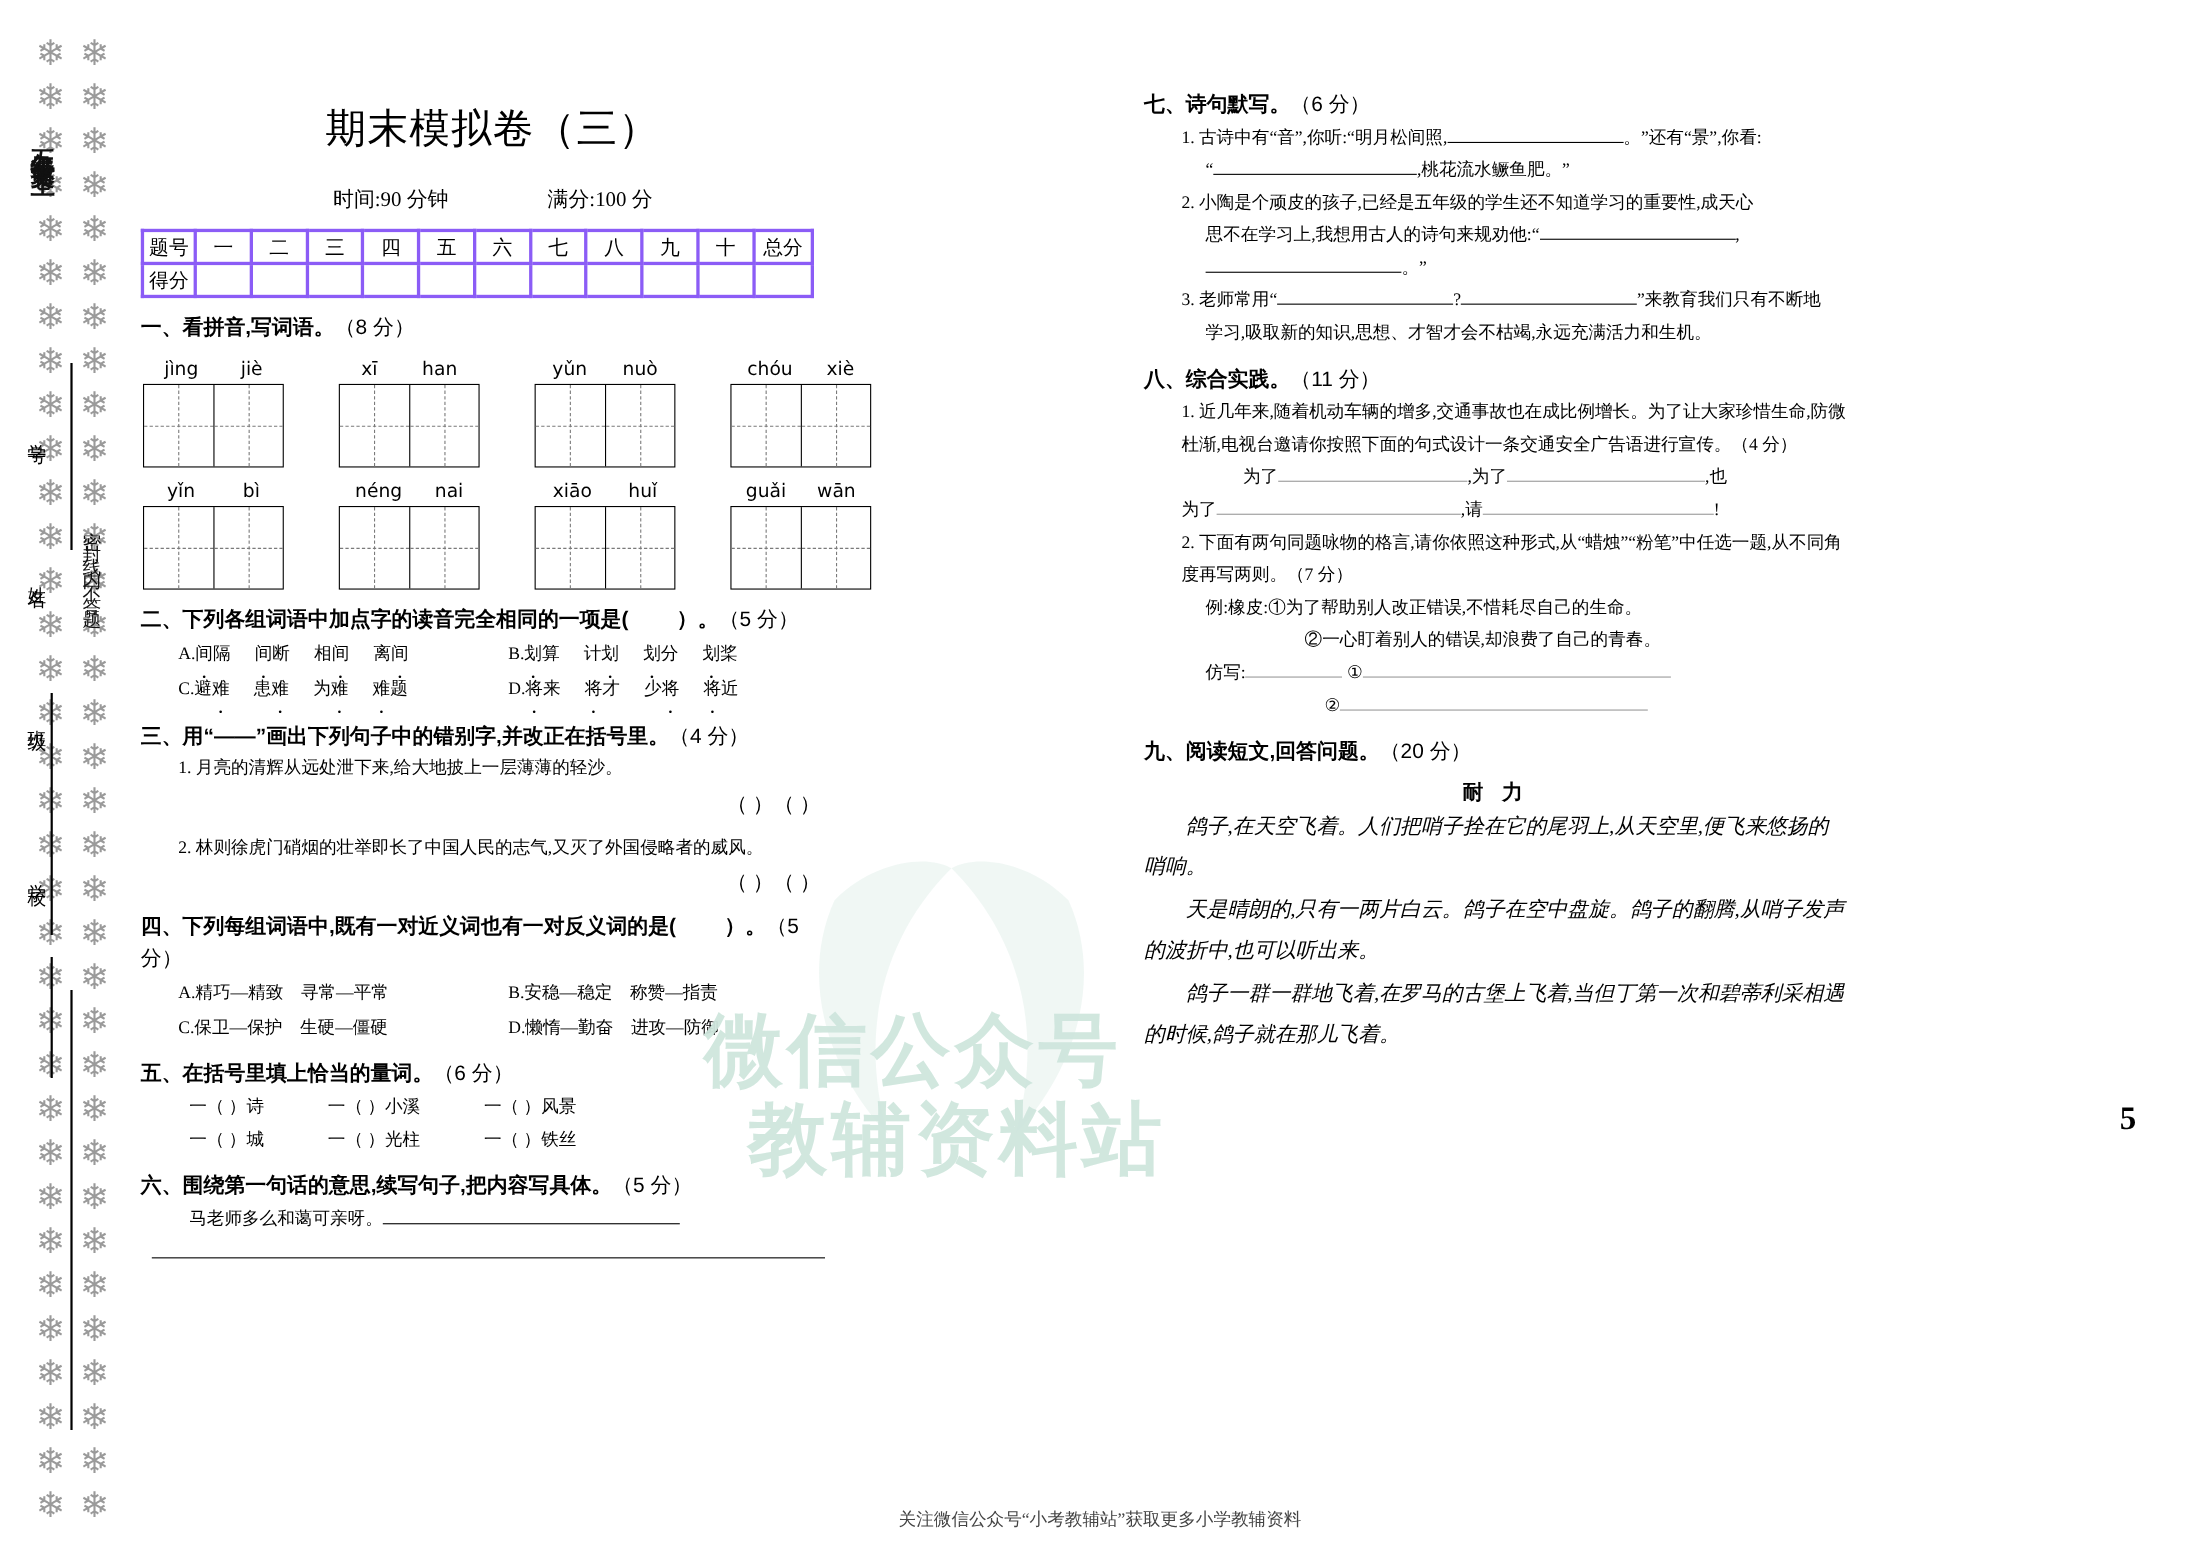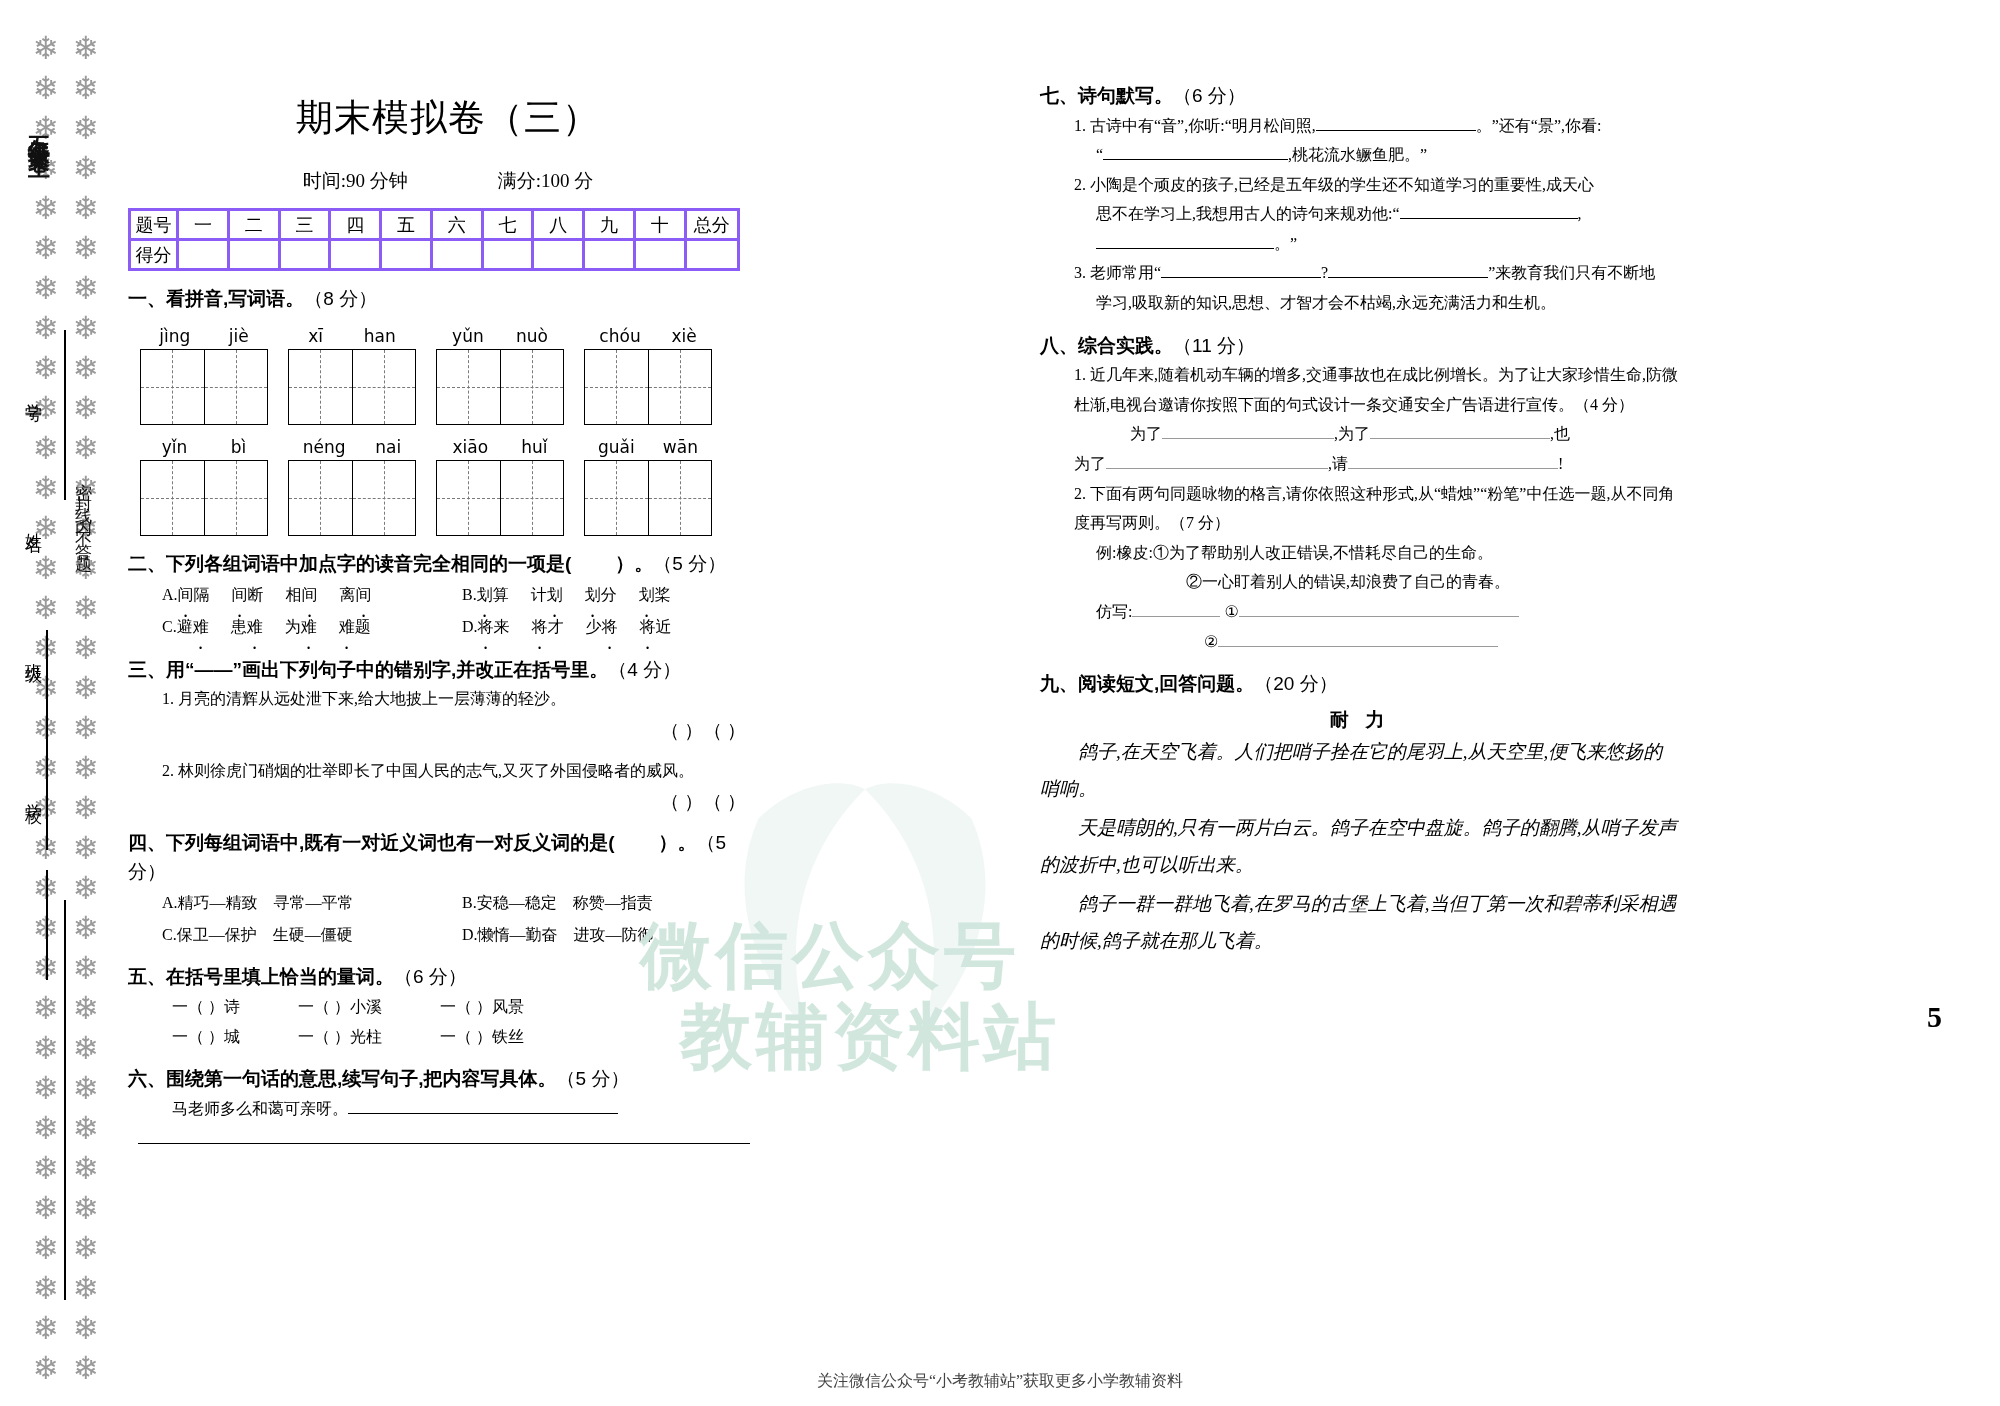--- a/index.html
+++ b/index.html
@@ -100,21 +100,21 @@
   .opt-row { display:flex; margin-top:2px; }
   .opt { width:300px; }
   .opt .w { margin-right:22px; position:relative; display:inline-block; }
   .dotted { position:relative; }
   .dotted::after {
     content:"·"; position:absolute; left:50%; transform:translateX(-50%);
     bottom:-13px; font-size:20px; line-height:0;
   }
 
   
-  .pin-row { display:flex; gap:20px; margin-top:12px; margin-left:12px; }
+  .pin-row { display:flex; gap:50px; margin-top:12px; margin-left:2px; }
   .pin-group { width:128px; }
   .pin-labels {
     display:flex; justify-content:space-around;
     font-size:17px; margin-bottom:3px;
     font-family:"DejaVu Sans",sans-serif;
   }
   .tzg {
     display:flex; border:1.5px solid #000; height:76px; width:128px;
     position:relative;
   }

